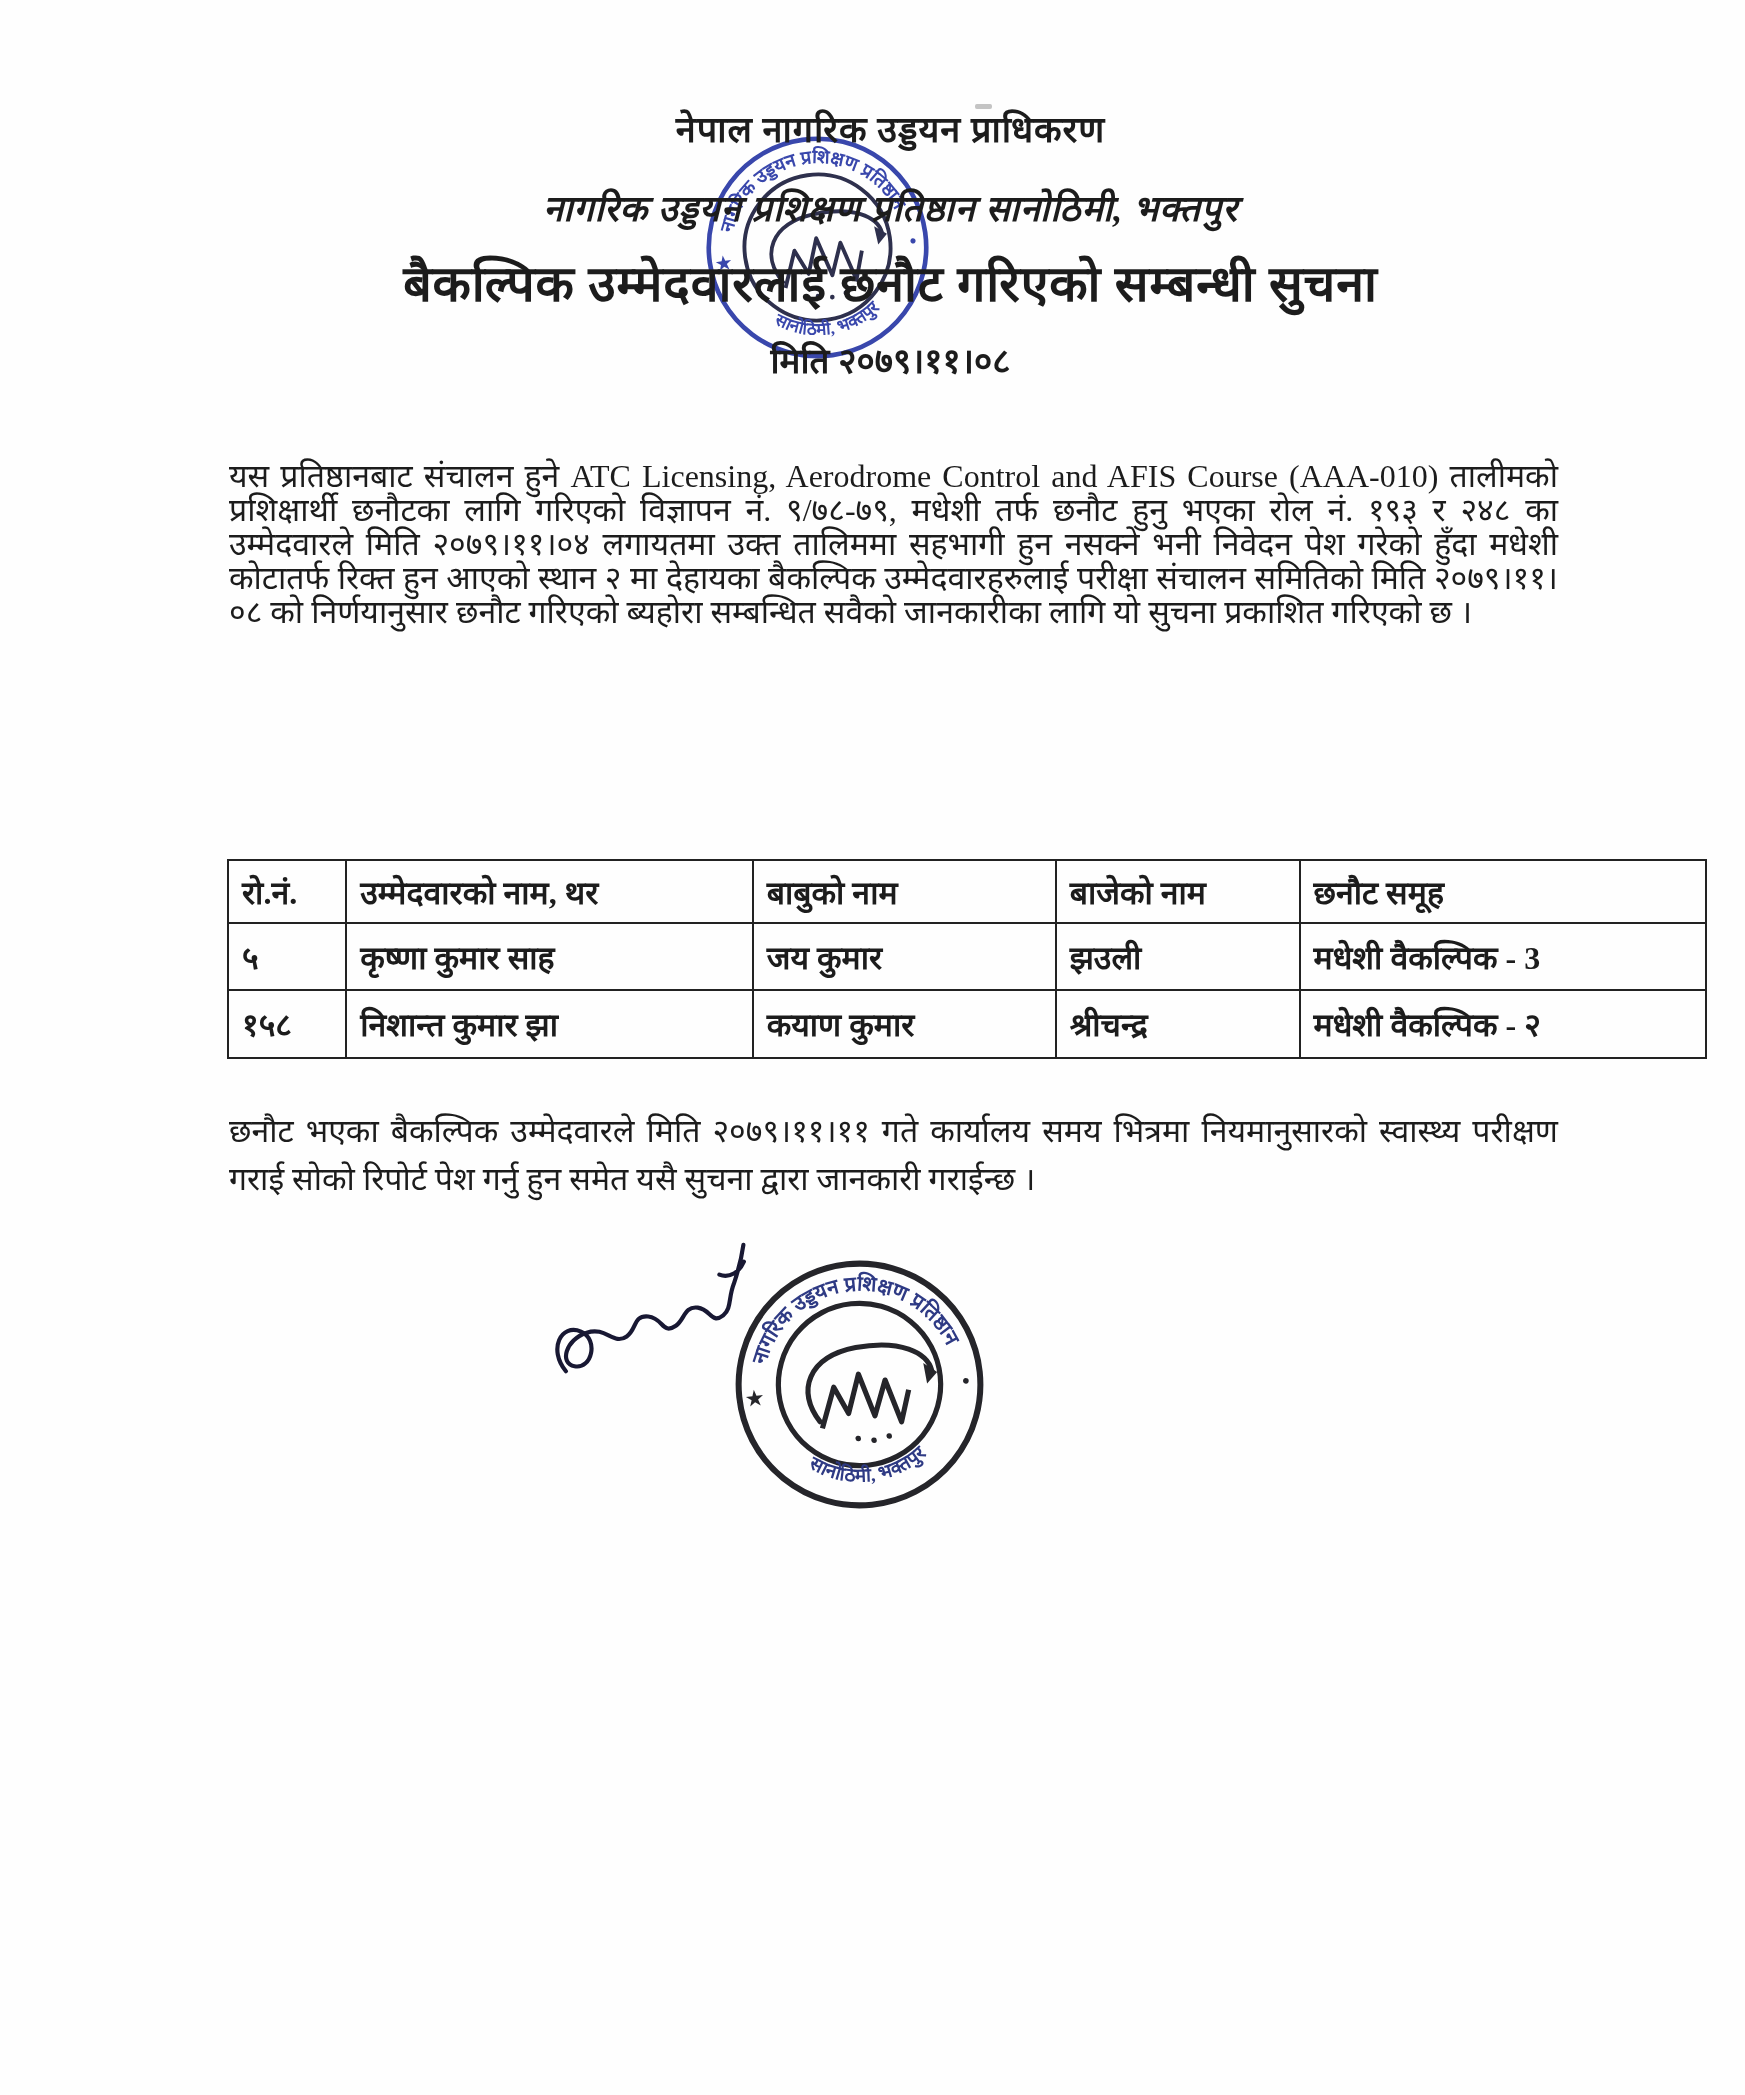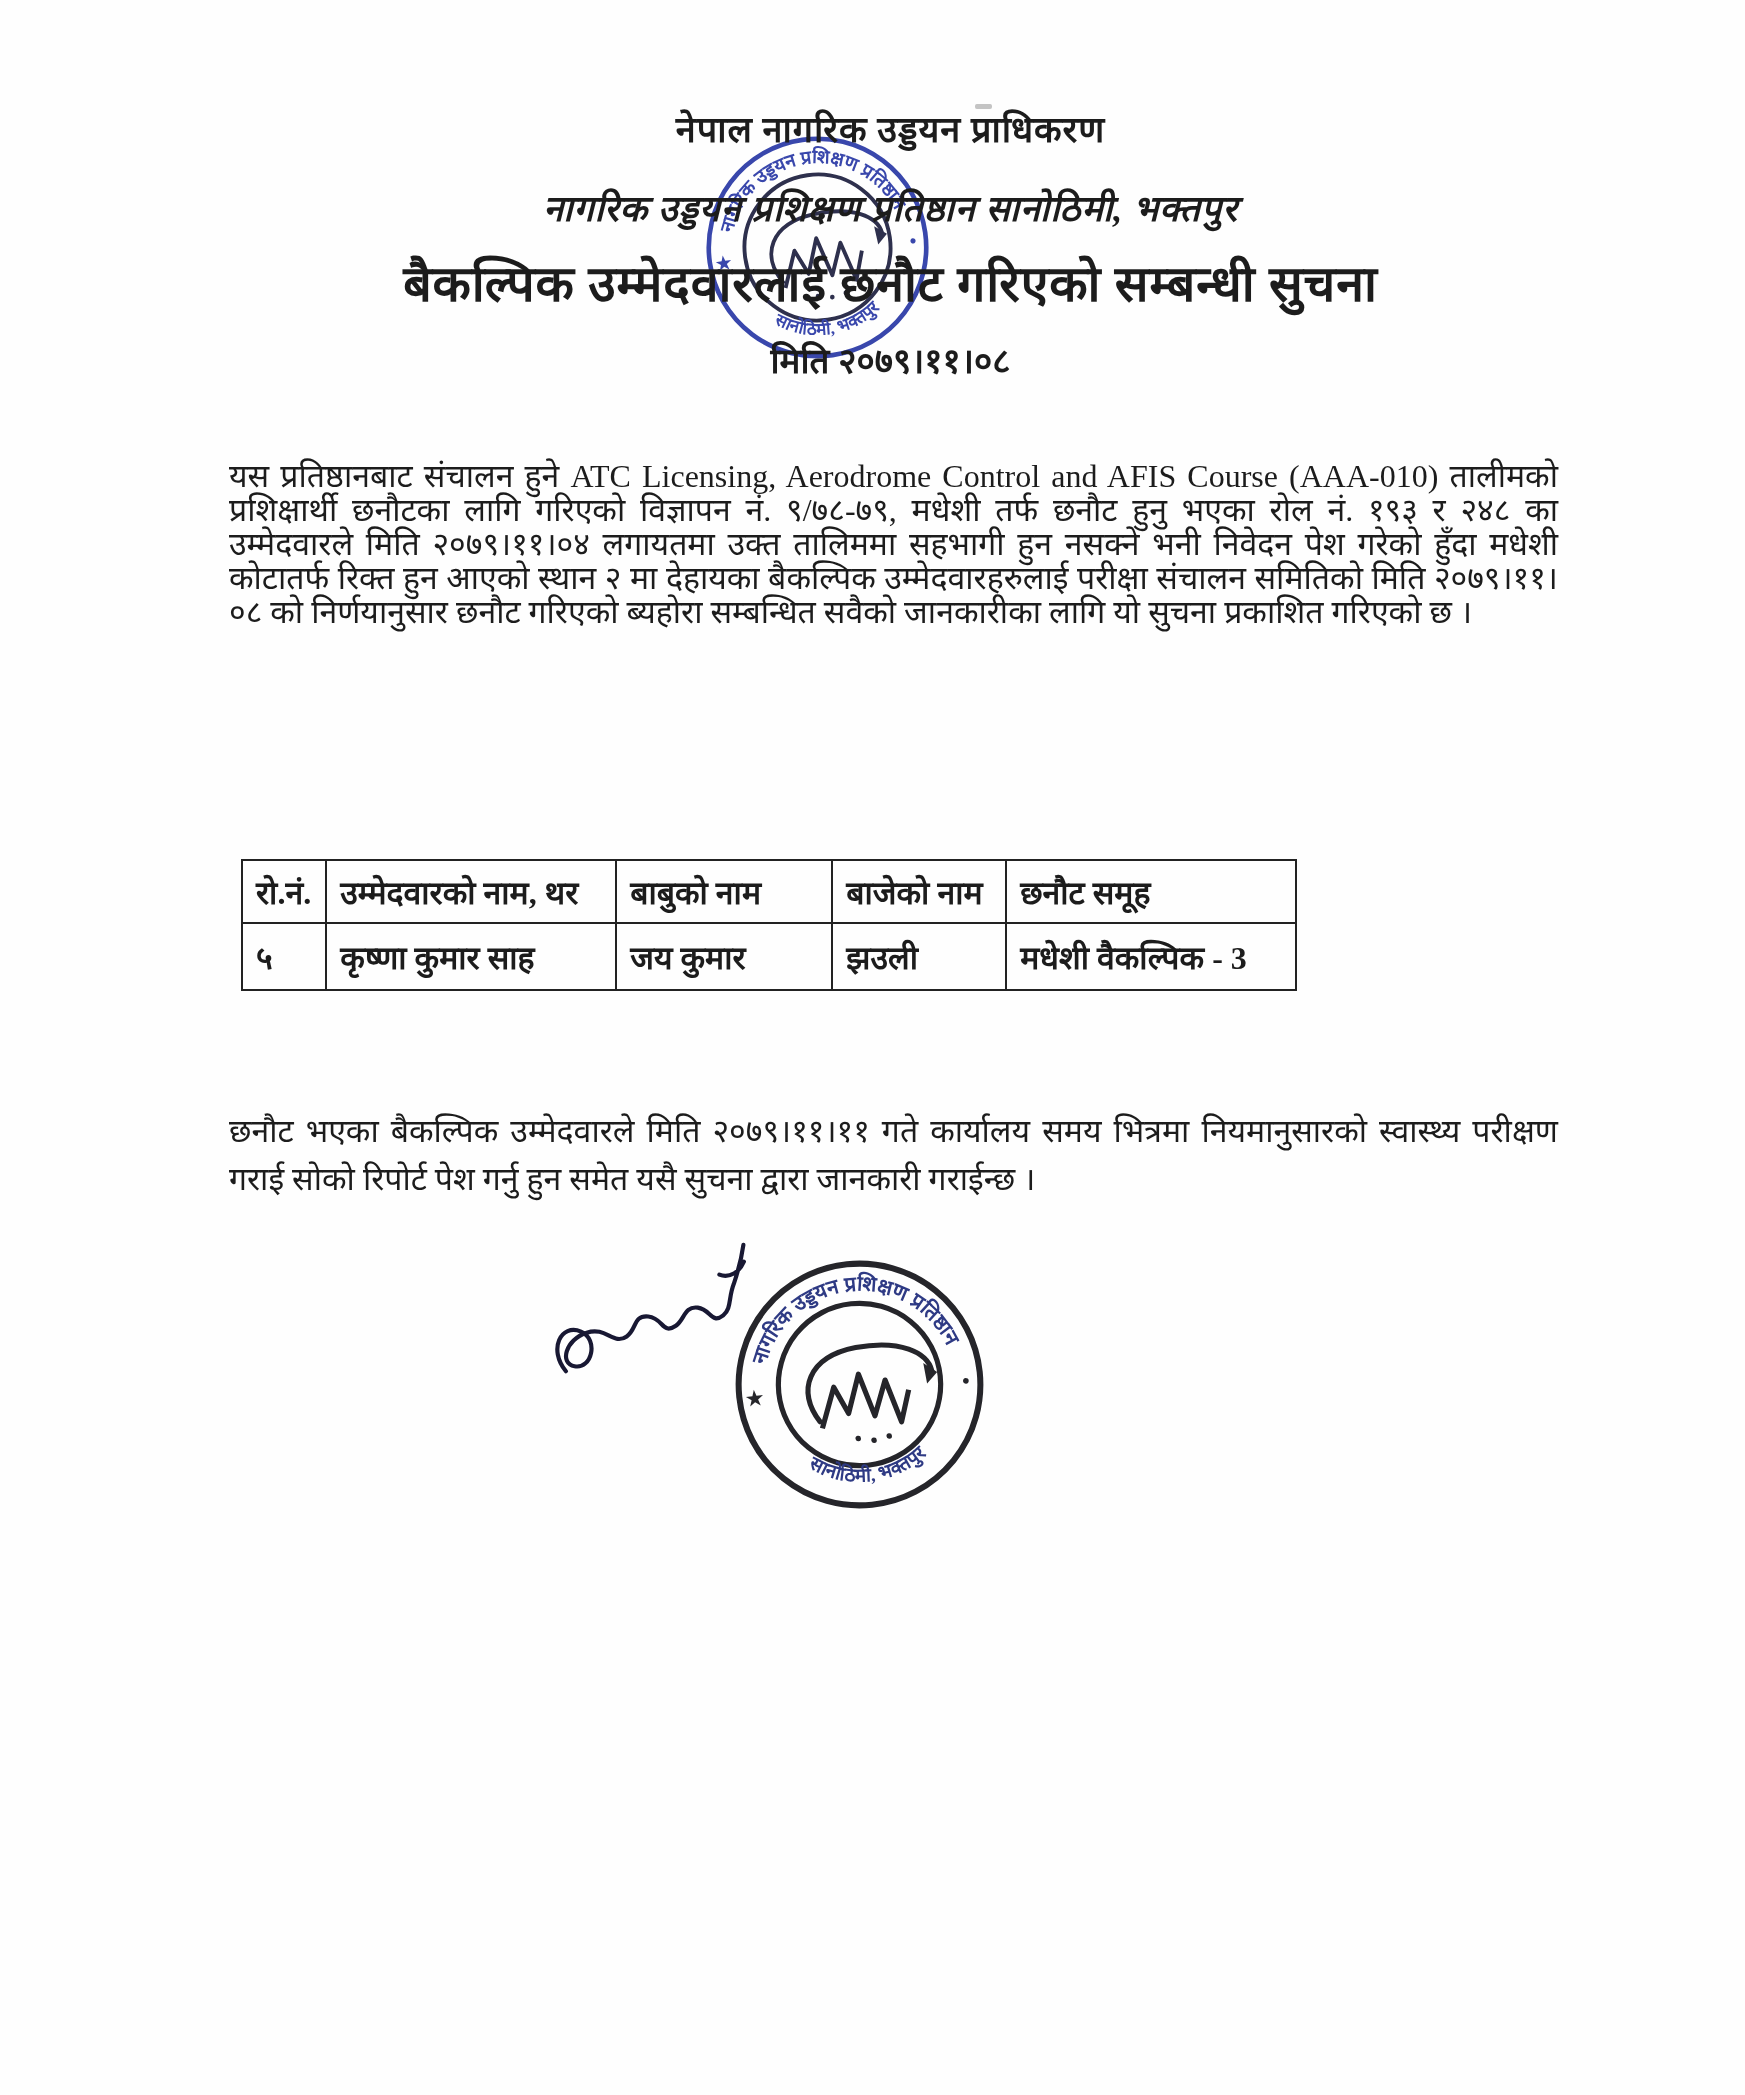--- a/index.html
+++ b/index.html
@@ -16,21 +16,21 @@
   .hdr-l3{top:248px;font-size:50px;font-weight:700;letter-spacing:0.9px;}
   .hdr-l4{top:336px;font-size:35px;font-weight:700;}
   
   .para{
     left:229px;width:1329px;font-size:32px;line-height:34px;
     text-align:justify;z-index:2;font-weight:500;
   }
   .para-1{top:459px;}
   .para-2{top:1083px;line-height:48px;margin-top:24px;}
   
-  .tbl-wrap{left:241px;top:859px;width:1056px;z-index:2;}
+  .tbl-wrap{left:227px;top:859px;width:1480px;z-index:2;}
   table{border-collapse:collapse;width:100%;background:transparent;}
   th,td{
     border:2.8px solid #222;font-size:32px;font-weight:600;
     padding:5.6px 5.6px 5.6px 13px;text-align:left;vertical-align:middle;
   }
   thead th{height:50px;}
   tbody td{height:54px;}
   
   .seal{z-index:1;}
   .seal-top{left:701px;top:131px;width:233px;height:233px;transform:rotate(-8deg);opacity:.93;}
@@ -92,20 +92,27 @@
       </tr>
     </thead>
     <tbody>
       <tr>
         <td>५</td>
         <td>कृष्णा कुमार साह</td>
         <td>जय कुमार</td>
         <td>झउली</td>
         <td>मधेशी वैकल्पिक - 3</td>
       </tr>
+      <tr>
+        <td>१५८</td>
+        <td>निशान्त कुमार झा</td>
+        <td>कयाण कुमार</td>
+        <td>श्रीचन्द्र</td>
+        <td>मधेशी वैकल्पिक - २</td>
+      </tr>
     </tbody>
   </table>
 </div>
 
 <div class="abs para para-2">छनौट भएका बैकल्पिक उम्मेदवारले मिति २०७९।११।११ गते कार्यालय समय भित्रमा नियमानुसारको स्वास्थ्य परीक्षण गराई सोको रिपोर्ट पेश गर्नु हुन समेत यसै सुचना द्वारा जानकारी गराईन्छ ।</div>
 
 <svg class="abs sig" viewBox="0 0 240 170">
   <path d="M 18 122 C 2 96 20 70 40 82 C 58 93 46 124 28 118 C 12 113 22 88 46 84
            C 68 80 72 102 88 94 C 100 88 98 72 114 76 C 130 80 126 98 142 90
            C 152 85 154 70 168 74 C 182 78 180 94 194 86 C 204 80 202 68 210 54

